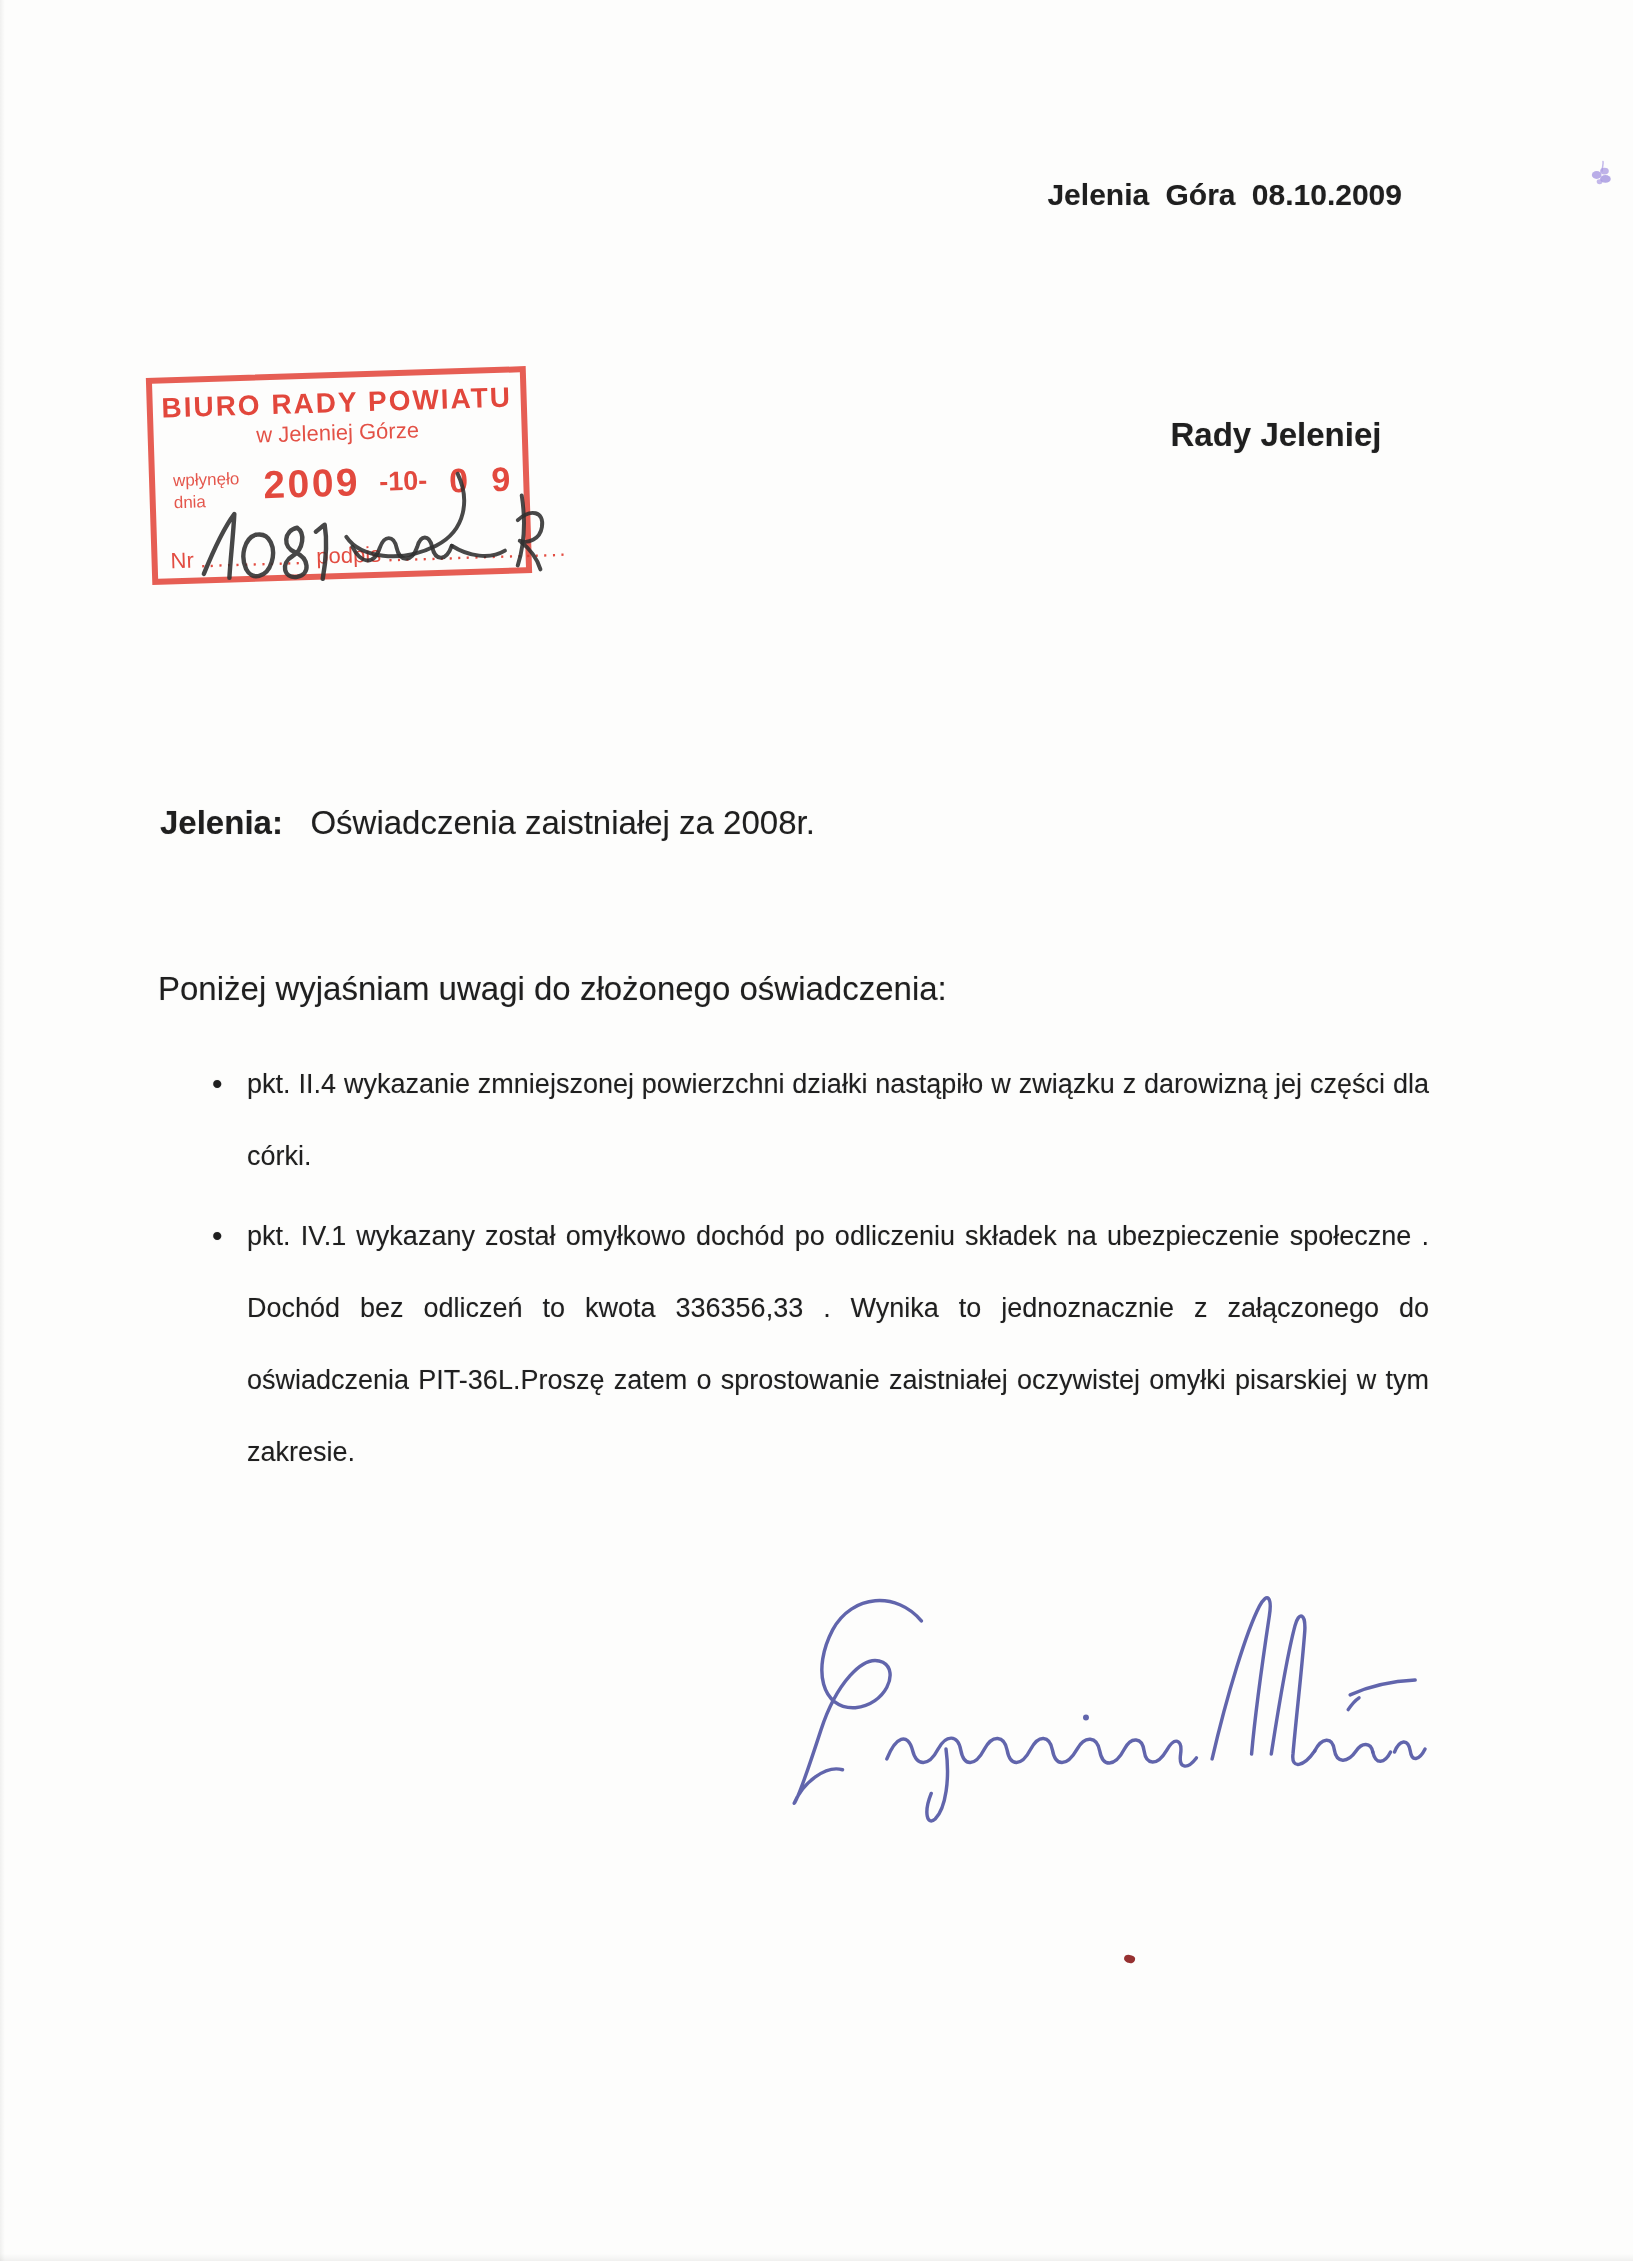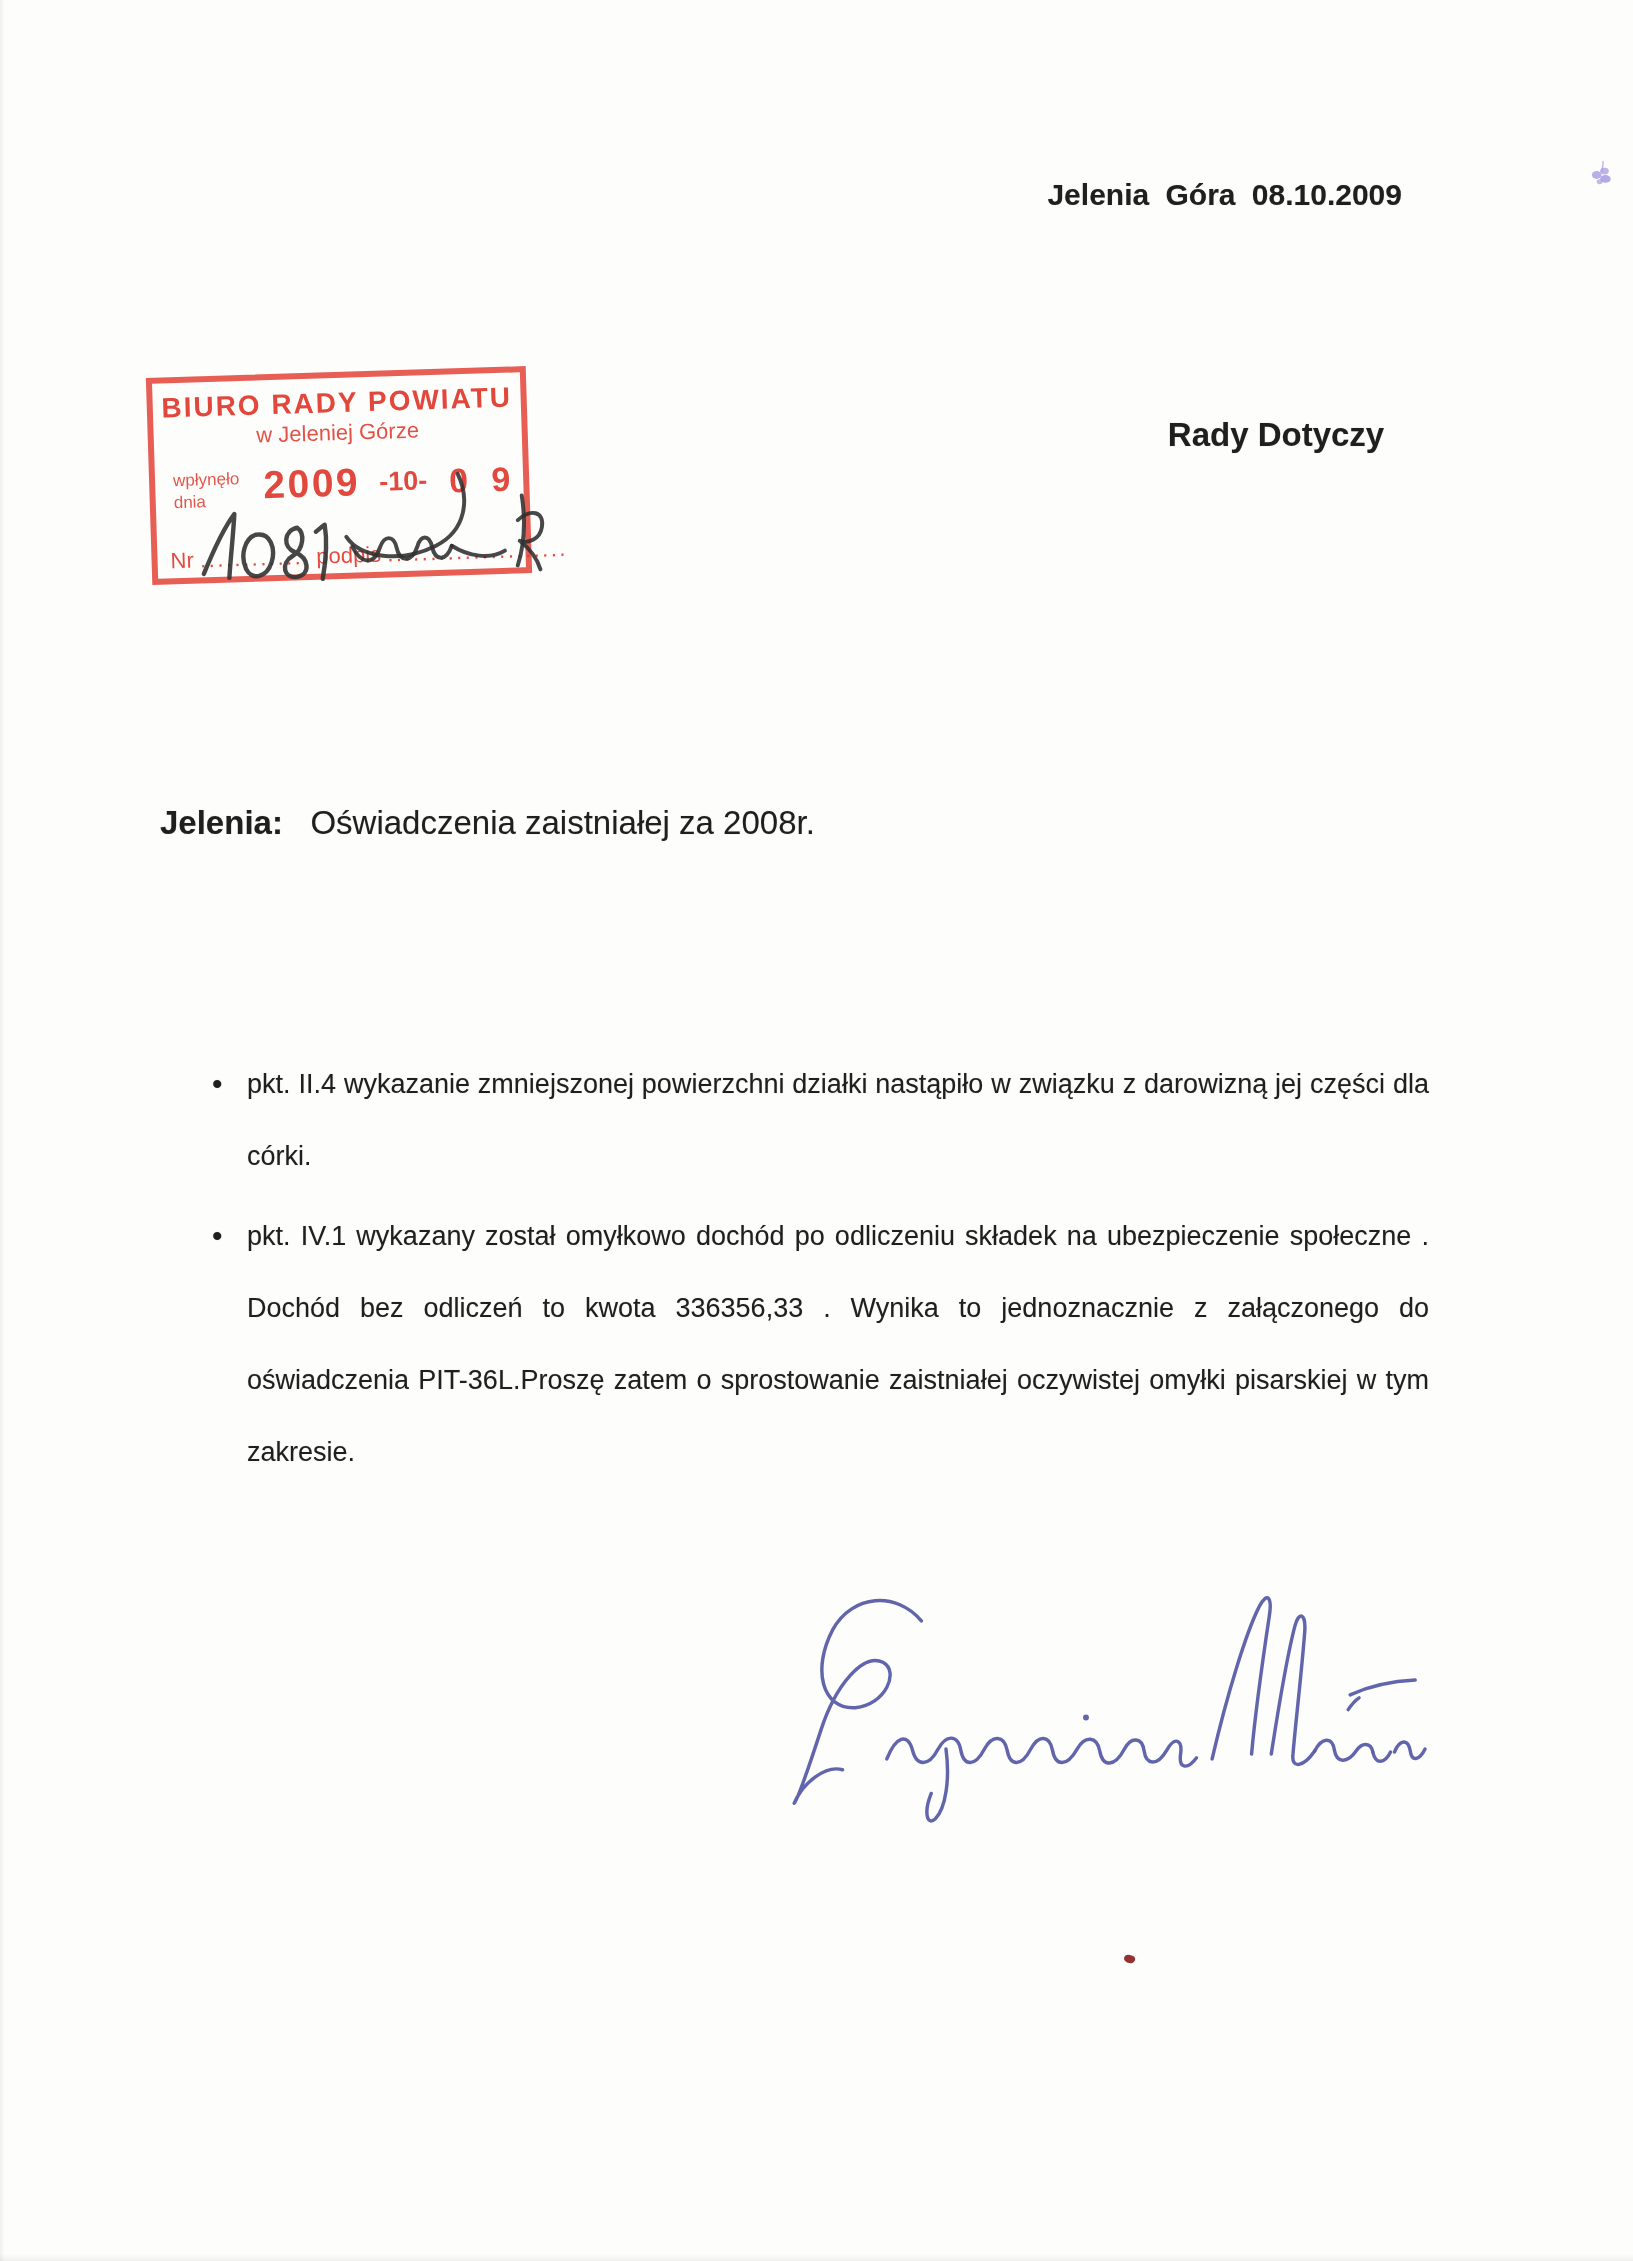--- a/index.html
+++ b/index.html
@@ -104,21 +104,21 @@
 
   <svg class="speck-purple ink" width="34" height="30" viewBox="0 0 70 60">
     <ellipse cx="22" cy="30" rx="10" ry="8" fill="#a99ae2" opacity=".8"></ellipse>
     <ellipse cx="38" cy="22" rx="9" ry="7" fill="#a99ae2" opacity=".75"></ellipse>
     <ellipse cx="40" cy="38" rx="11" ry="8" fill="#a393de" opacity=".8"></ellipse>
     <ellipse cx="28" cy="44" rx="6" ry="5" fill="#a99ae2" opacity=".7"></ellipse>
     <path d="M 33,22 C 34,12 36,6 35,2" stroke="#a99ae2" stroke-width="3" fill="none" opacity=".7"></path>
   </svg>
 
   <div class="recipient typed">
-    <div>Rady Dotyczy</div>
+    <div>Rady Jeleniej</div>
   </div>
 
   <div class="stamp">
     <div class="stamp-title">BIURO RADY POWIATU</div>
     <div class="stamp-sub">w Jeleniej Górze</div>
     <div class="stamp-date-row">
       <div class="stamp-received">
         <div>wpłynęło</div>
         <div>dnia</div>
       </div>
@@ -150,20 +150,21 @@
     <path d="M 462,66 C 470,118 466,170 454,208"></path>
     <path d="M 454,116 C 480,92 508,98 503,130 C 499,156 474,164 458,158 C 478,174 494,196 500,216"></path>
   </svg>
 
   <div class="subject typed">
     <b>Jelenia:</b>
     <span>&nbsp;</span>
     <span>Oświadczenia zaistniałej za 2008r.</span>
   </div>
 
+  <div class="intro typed">Poniżej wyjaśniam uwagi do złożonego oświadczenia:</div>
 
   <div class="bullet bullet-1">
     <div class="bullet-marker typed">•</div>
     <div class="bullet-text typed">pkt. II.4 wykazanie zmniejszonej powierzchni działki nastąpiło w związku z darowizną jej części dla córki.</div>
   </div>
 
   <div class="bullet bullet-2">
     <div class="bullet-marker typed">•</div>
     <div class="bullet-text typed">pkt. IV.1 wykazany został omyłkowo dochód po odliczeniu składek na ubezpieczenie społeczne . Dochód bez odliczeń to kwota 336356,33 . Wynika to jednoznacznie z załączonego do oświadczenia PIT-36L.Proszę zatem o sprostowanie zaistniałej oczywistej omyłki pisarskiej w tym zakresie.</div>
   </div>

